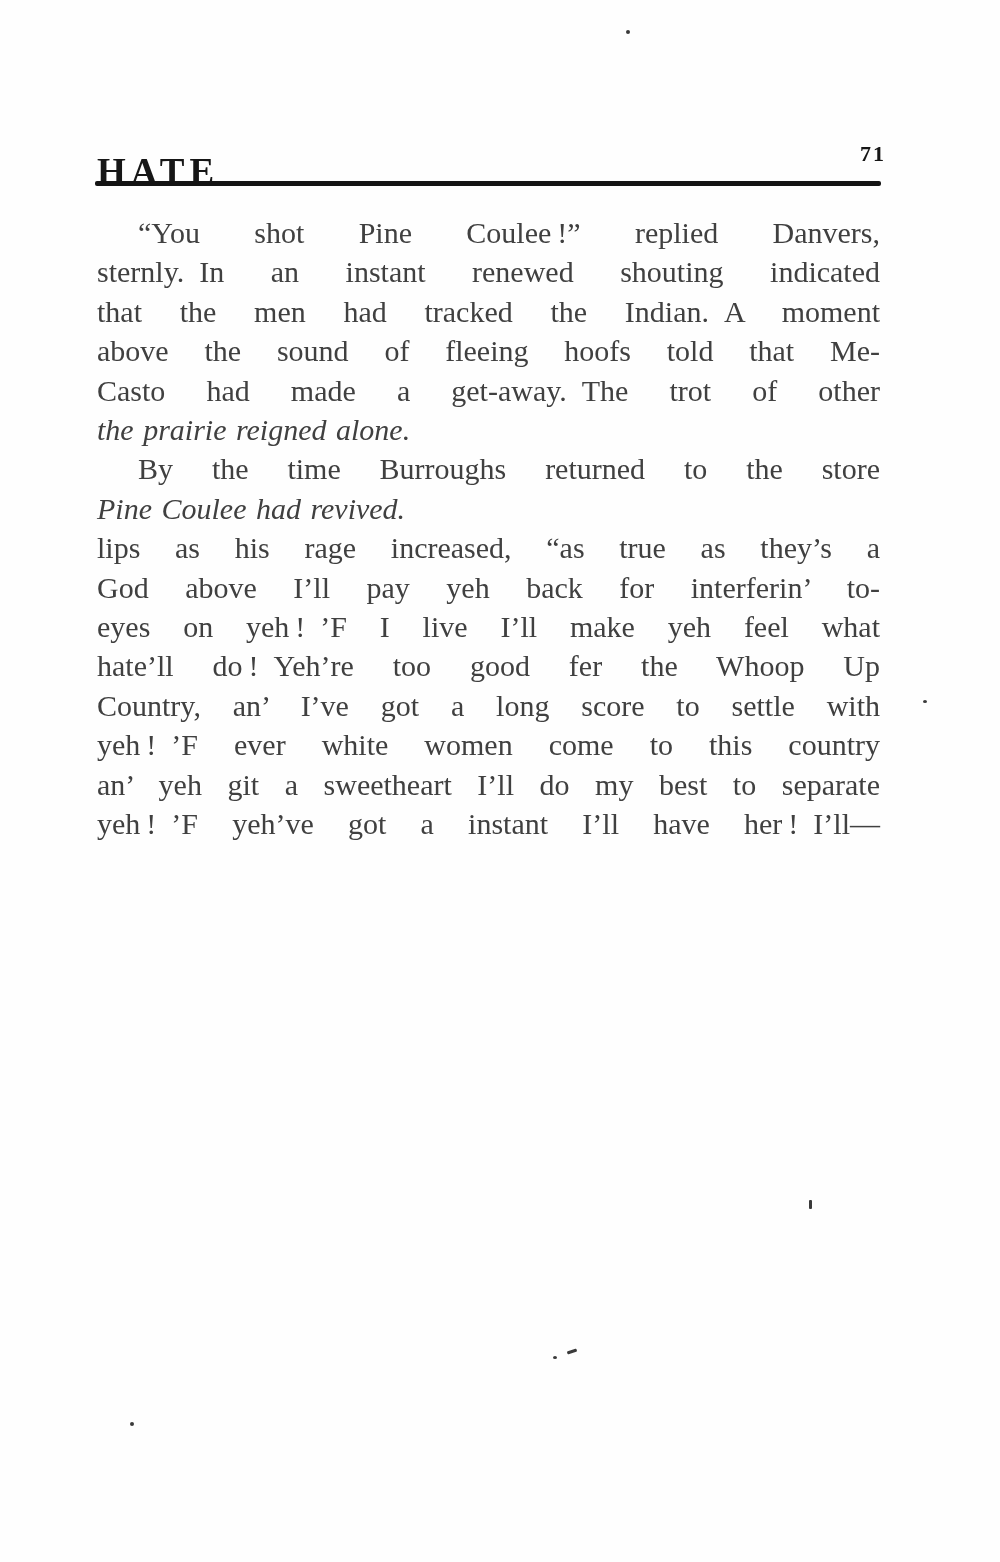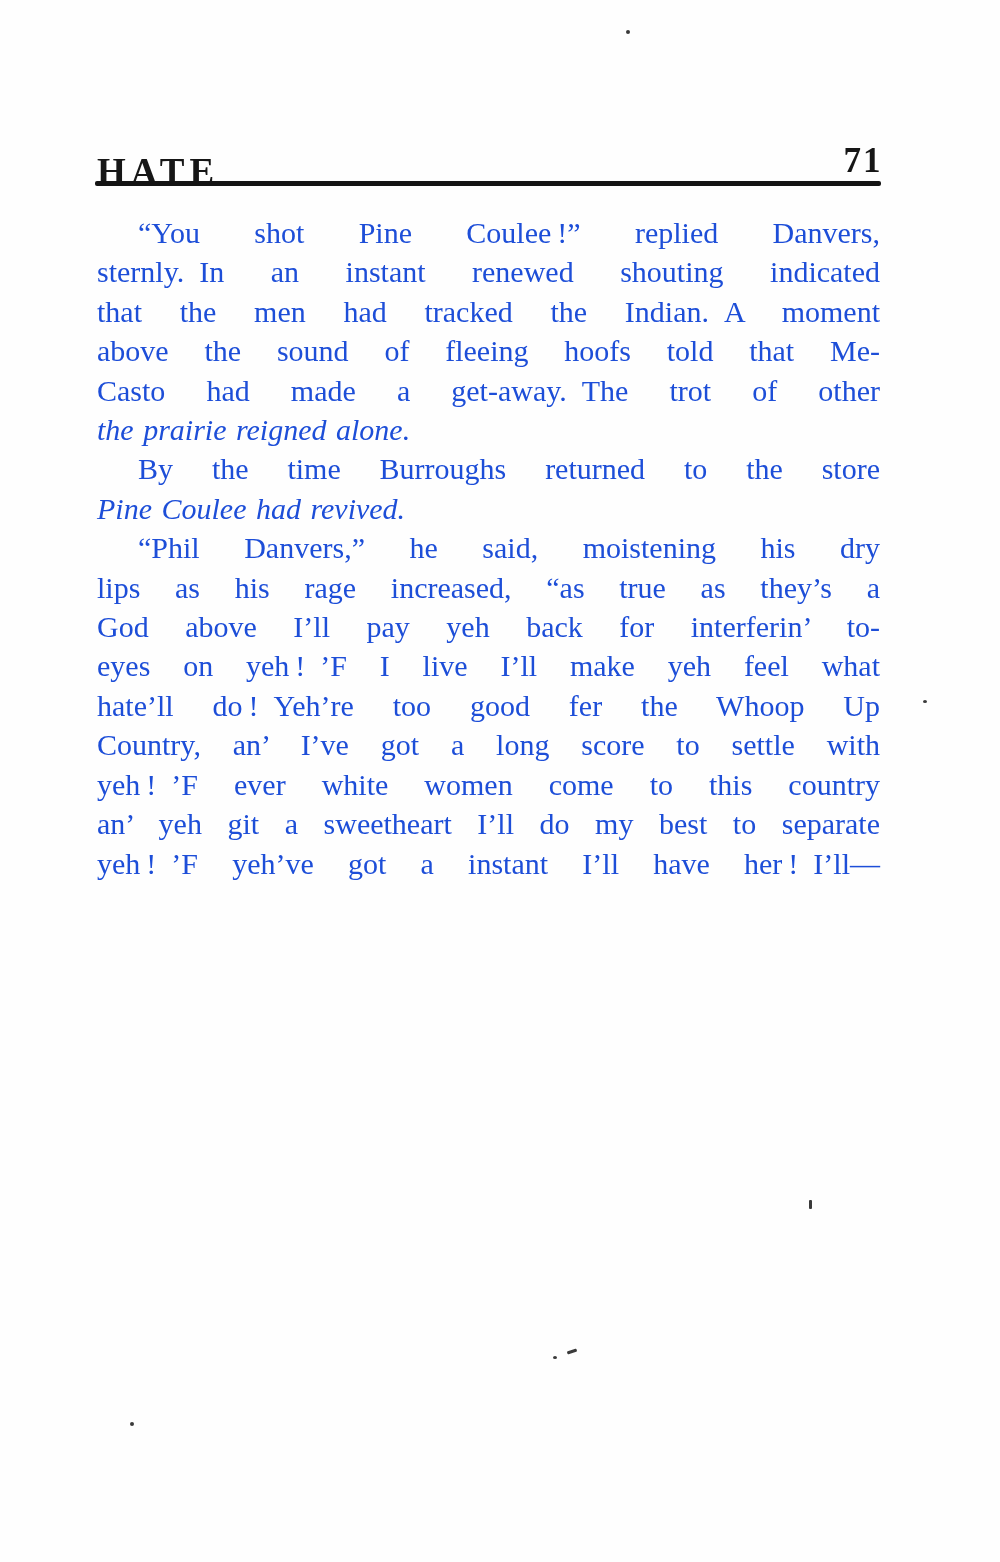--- a/index.html
+++ b/index.html
@@ -24,22 +24,22 @@
     font-weight: bold;
     letter-spacing: 5px;
     color: #161616;
     margin-top: 16px;
   }
   .page-number {
     position: absolute;
     left: 840px;
     top: 141px;
     width: 46px;
-    text-align: center;
-    font-size: 35px;
+    text-align: right;
+    font-size: 22px;
     font-weight: bold;
     letter-spacing: 2px;
     color: #161616;
   }
   .header-rule {
     position: absolute;
     left: 95px;
     top: 181px;
     width: 786px;
     height: 5px;
@@ -47,21 +47,21 @@
     border-radius: 2px;
   }
   .page-body {
     position: absolute;
     left: 97px;
     top: 213px;
     width: 783px;
     font-size: 30px;
     line-height: 39.4px;
     word-spacing: 2px;
-    color: #1d4ed8;
+    color: #404040;
   }
   .line {
     white-space: nowrap;
     text-align: justify;
     text-align-last: justify;
   }
   .line.para-last {
     text-align-last: left;
     font-style: italic;
   }
@@ -90,21 +90,20 @@
 
   <div class="page-body">
       <div class="line para-first">“You shot Pine Coulee !” replied Danvers,</div>
       <div class="line">sternly. In an instant renewed shouting indicated</div>
       <div class="line">that the men had tracked the Indian. A moment</div>
       <div class="line">above the sound of fleeing hoofs told that Me-</div>
       <div class="line">Casto had made a get-away. The trot of other</div>
       <div class="line para-last">the prairie reigned alone.</div>
       <div class="line para-first">By the time Burroughs returned to the store</div>
       <div class="line para-last">Pine Coulee had revived.</div>
-      <div class="line para-first">“Phil Danvers,” he said, moistening his dry</div>
       <div class="line">lips as his rage increased, “as true as they’s a</div>
       <div class="line">God above I’ll pay yeh back for interferin’ to-</div>
       <div class="line">eyes on yeh ! ’F I live I’ll make yeh feel what</div>
       <div class="line">hate’ll do ! Yeh’re too good fer the Whoop Up</div>
       <div class="line">Country, an’ I’ve got a long score to settle with</div>
       <div class="line">yeh ! ’F ever white women come to this country</div>
       <div class="line">an’ yeh git a sweetheart I’ll do my best to separate</div>
       <div class="line">yeh ! ’F yeh’ve got a instant I’ll have her ! I’ll—</div>
     </div>
 

